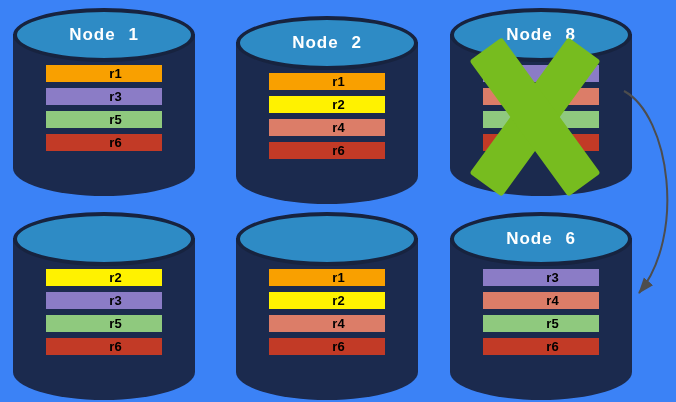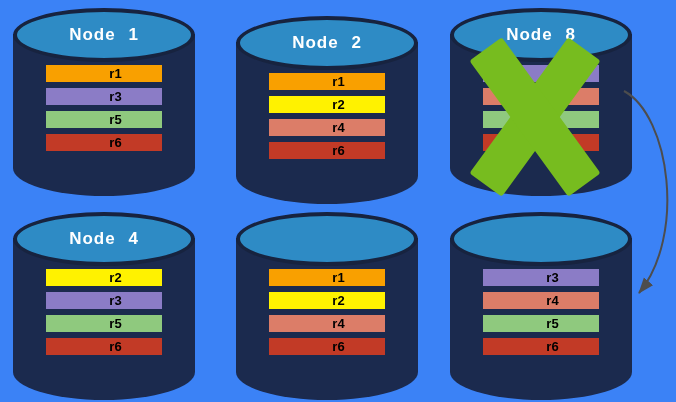--- a/index.html
+++ b/index.html
@@ -132,21 +132,20 @@
       <div class="bar" style="background-color: rgb(139, 124, 198); color: rgb(0, 0, 0);">r3</div>
       <div class="bar" style="background-color: rgb(220, 125, 104); color: rgb(0, 0, 0);">r4</div>
       <div class="bar" style="background-color: rgb(143, 201, 126); color: rgb(0, 0, 0);">r5</div>
       <div class="bar" style="background-color: rgb(194, 58, 38); color: rgb(0, 0, 0);">r6</div>
     </div>
   </div>
 
   <div class="node n4">
     <div class="cyl-body" style="background-color: rgb(27, 42, 78);"></div>
     <div class="cyl-top" style="background-color: rgb(46, 139, 197); border-color: rgb(23, 35, 63);"></div>
-    <div class="node-title" style="color: rgb(255, 255, 255);">Node 4</div>
     <div class="bars">
       <div class="bar" style="background-color: rgb(255, 242, 0); color: rgb(0, 0, 0);">r2</div>
       <div class="bar" style="background-color: rgb(139, 124, 198); color: rgb(0, 0, 0);">r3</div>
       <div class="bar" style="background-color: rgb(143, 201, 126); color: rgb(0, 0, 0);">r5</div>
       <div class="bar" style="background-color: rgb(194, 58, 38); color: rgb(0, 0, 0);">r6</div>
     </div>
   </div>
 
   <div class="node n5">
     <div class="cyl-body" style="background-color: rgb(27, 42, 78);"></div>
@@ -155,20 +154,21 @@
       <div class="bar" style="background-color: rgb(249, 160, 0); color: rgb(0, 0, 0);">r1</div>
       <div class="bar" style="background-color: rgb(255, 242, 0); color: rgb(0, 0, 0);">r2</div>
       <div class="bar" style="background-color: rgb(220, 125, 104); color: rgb(0, 0, 0);">r4</div>
       <div class="bar" style="background-color: rgb(194, 58, 38); color: rgb(0, 0, 0);">r6</div>
     </div>
   </div>
 
   <div class="node n6">
     <div class="cyl-body" style="background-color: rgb(27, 42, 78);"></div>
     <div class="cyl-top" style="background-color: rgb(46, 139, 197); border-color: rgb(23, 35, 63);"></div>
+    <div class="node-title" style="color: rgb(255, 255, 255);">Node 6</div>
     <div class="bars">
       <div class="bar" style="background-color: rgb(139, 124, 198); color: rgb(0, 0, 0);">r3</div>
       <div class="bar" style="background-color: rgb(220, 125, 104); color: rgb(0, 0, 0);">r4</div>
       <div class="bar" style="background-color: rgb(143, 201, 126); color: rgb(0, 0, 0);">r5</div>
       <div class="bar" style="background-color: rgb(194, 58, 38); color: rgb(0, 0, 0);">r6</div>
     </div>
   </div>
 
   <div class="x-mark">
     <div class="x-stroke a" style="background-color: rgb(119, 188, 31);"></div>

